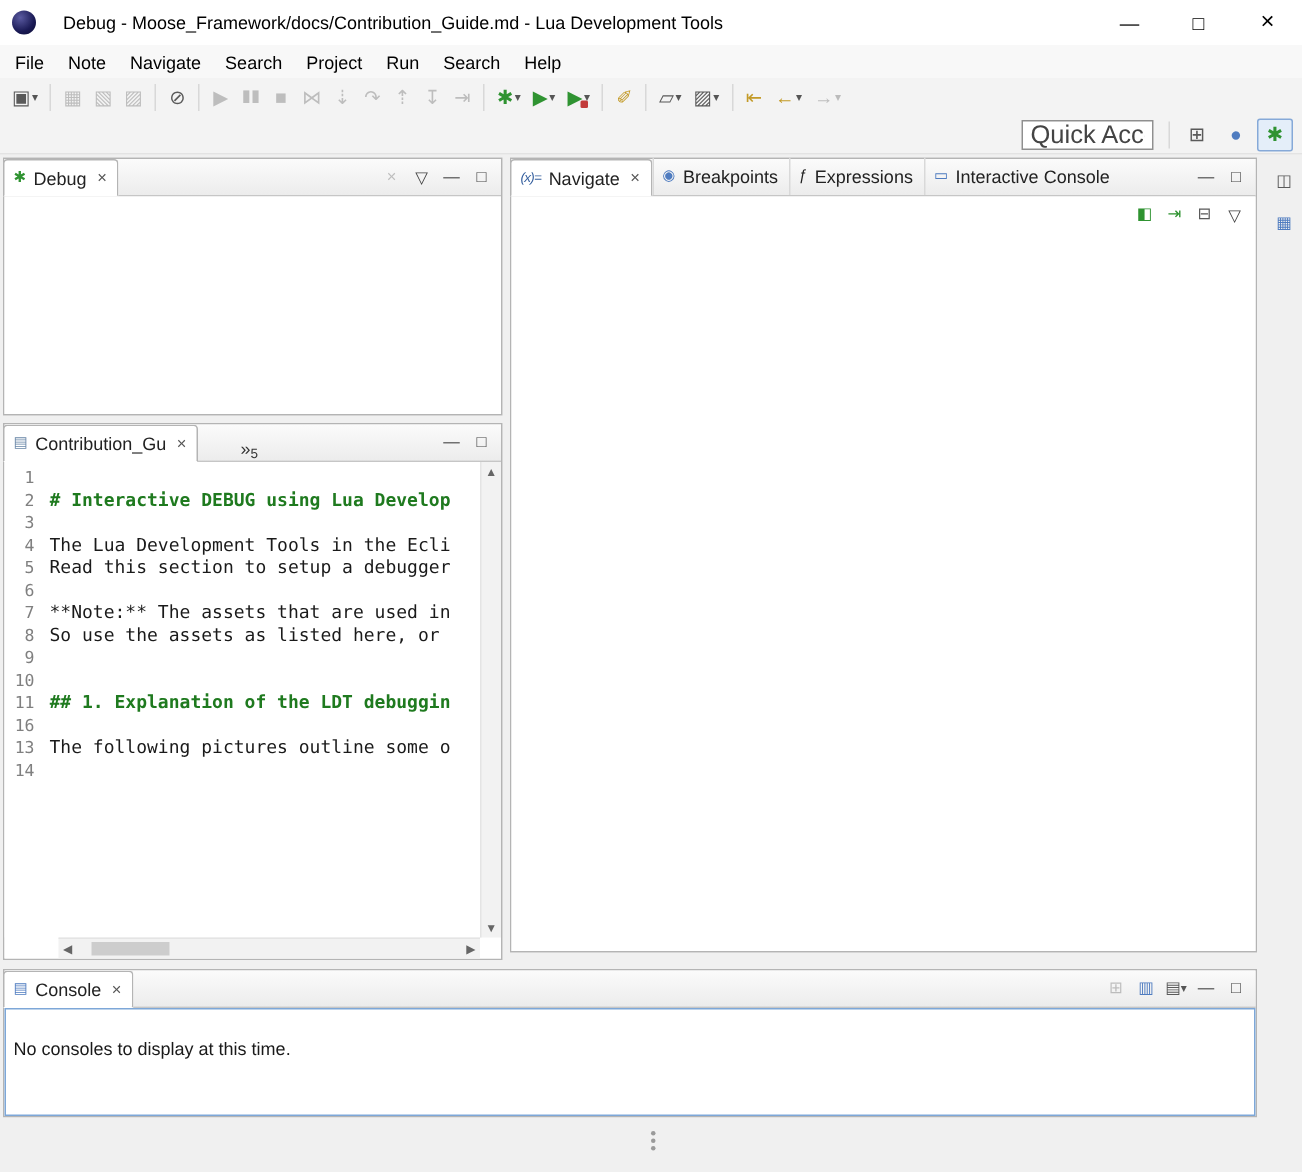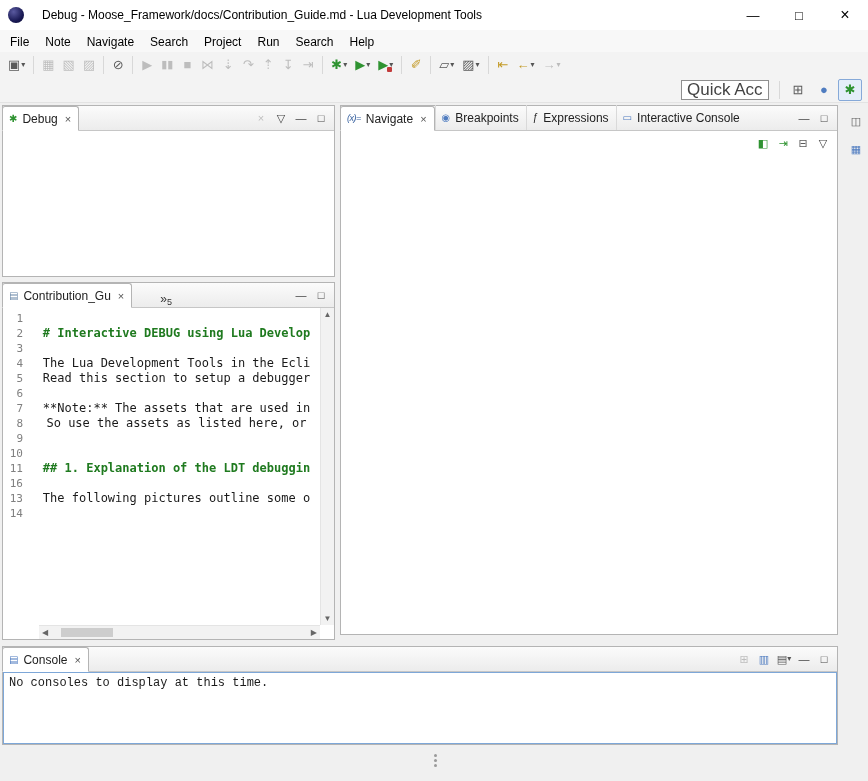--- a/index.html
+++ b/index.html
@@ -74,37 +74,37 @@
   .console-panel   { left:2px;  top:543px; width:836px; height:99px;  }
 
   
   .more-tabs { display:flex; align-items:flex-start; margin-left:28px; padding-top:5px; color:#333; }
   .chev { font-size:12px; line-height:1; }
   .chev-count { font-size:9px; line-height:1; margin-top:5px; }
   .ed-lines { position:absolute; left:0; top:0; right:14px; bottom:14px; background:#fff; padding-top:3px;
     font-family:"DejaVu Sans Mono", monospace; font-size:12px; overflow:hidden; }
   .ed-line { display:flex; height:15px; line-height:15px; white-space:pre; }
   .ln { flex:0 0 30px; text-align:right; padding-right:10px; color:#808080; font-size:11px; }
-  .lt { flex:1; color:#1a1a1a; overflow:hidden;text-align:center; }
+  .lt { flex:1; color:#1a1a1a; overflow:hidden; }
   .lt.md-h { color:#1f7a1f; font-weight:bold; }
   .lt.cur-line { background:#aac9ee; }
   .vscroll { position:absolute; right:0; top:0; bottom:14px; width:14px; background:#f2f2f2;
     display:flex; flex-direction:column; justify-content:space-between; align-items:center; border-left:1px solid #e4e4e4; }
   .hscroll { position:absolute; left:36px; right:14px; bottom:0; height:14px; background:#f2f2f2;
     display:flex; justify-content:space-between; align-items:center; border-top:1px solid #e4e4e4; }
   .sar { font-size:8px; color:#666; padding:2px 3px; }
   .hthumb { position:absolute; left:22px; width:52px; top:2px; bottom:2px; background:#cdcdcd; }
 
   
   .v-toolbar { height:24px; background:#fff; display:flex; align-items:center; justify-content:flex-end;
     padding-right:4px; flex:0 0 auto; }
 
   
   .console-body { flex:1; margin:0; border:1px solid #7da7d8; background:#fff; }
-  .console-msg { padding:3px 5px; color:#1a1a1a;font-family:Liberation Mono, monospace; }
+  .console-msg { padding:19px 5px; color:#1a1a1a; }
 
   
   .side-strip { position:absolute; right:0; top:0; width:24px; height:642px; display:flex; flex-direction:column;
     align-items:center; padding-top:8px; gap:8px; }
   .sbtn { width:20px; height:20px; border:1px solid transparent; background:transparent;
     display:flex; align-items:center; justify-content:center; }
 
   
   .statusbar { height:36px; position:relative; background:#f0f0f0; }
   .sash-dot { position:absolute; left:50%; top:9px; width:3px; height:3px; border-radius:50%; background:#9a9a9a;

